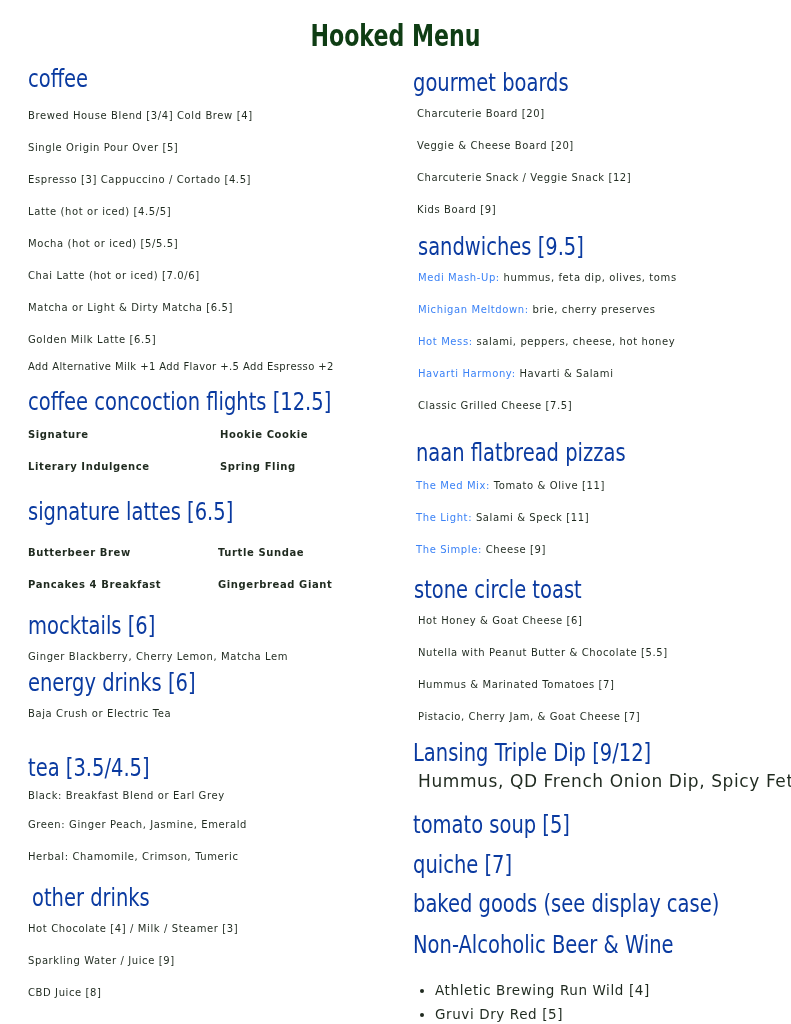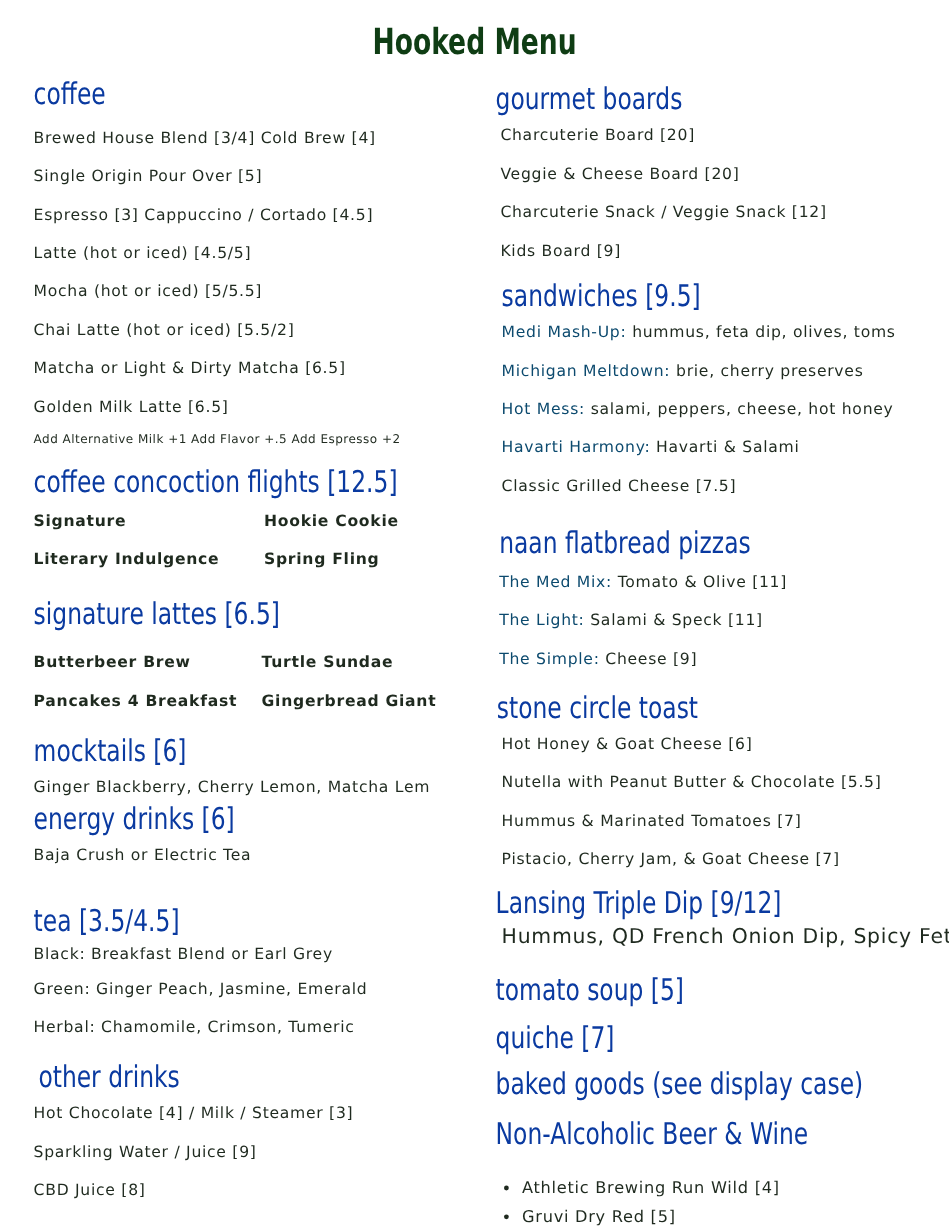--- a/index.html
+++ b/index.html
@@ -6,44 +6,44 @@
   body { width:791px; height:1024px; position:relative; overflow:hidden;
          font-family:"DejaVu Sans", sans-serif; color:#1f2a1f; }
   .title { position:absolute; top:18px; left:0; width:791px; text-align:center;
            font-family:"DejaVu Sans Condensed","DejaVu Sans", sans-serif; font-weight:bold;
            font-size:30px; color:#0f3d14; letter-spacing:0px; transform:scaleX(0.82); transform-origin:center; }
   .col { position:absolute; top:60px; }
   .col.left { left:28px; width:370px; }
   .col.right { left:413px; width:370px; }
   .h { color:#0a3aa0; font-family:"DejaVu Sans", sans-serif; font-size:25px; line-height:30px;
        white-space:nowrap; transform:scaleX(0.78); transform-origin:left center; display:block; margin:0; }
-  .it { font-size:13px; line-height:32px; letter-spacing:0.6px; white-space:nowrap; display:block; color:#1f2a1f; }
+  .it { font-size:10px; line-height:32px; letter-spacing:0.6px; white-space:nowrap; display:block; color:#1f2a1f; }
   .small { font-size:10px; line-height:22px; letter-spacing:0.4px; white-space:nowrap; display:block; }
-  .lbl { color:#0c4a6e; }
+  .lbl { color:#3b82f6; }
   .grid2 { display:grid; grid-template-columns:192px 170px;font-weight:bold; }
   .abs { position:absolute; left:0; }
   ul.bul { margin:0; padding-left:22px; }
   ul.bul li { font-size:13.5px; line-height:24px; letter-spacing:0.6px; white-space:nowrap; }
 </style>
 </head>
 <body>
 
 <div class="title">Hooked Menu</div>
 
 <div class="col left">
   <div class="abs" style="top:4px">
     <div class="h">coffee</div>
   </div>
   <div class="abs" style="top:40px">
     <span class="it">Brewed House Blend [3/4] Cold Brew [4]</span>
     <span class="it">Single Origin Pour Over [5]</span>
     <span class="it">Espresso [3] Cappuccino / Cortado [4.5]</span>
     <span class="it">Latte (hot or iced) [4.5/5]</span>
     <span class="it">Mocha (hot or iced) [5/5.5]</span>
-    <span class="it">Chai Latte (hot or iced) [5.5/2]</span>
+    <span class="it">Chai Latte (hot or iced) [7.0/6]</span>
     <span class="it">Matcha or Light &amp; Dirty Matcha [6.5]</span>
     <span class="it">Golden Milk Latte [6.5]</span>
     <span class="small">Add Alternative Milk +1 Add Flavor +.5 Add Espresso +2</span>
   </div>
 
   <div class="abs" style="top:327px">
     <div class="h">coffee concoction flights [12.5]</div>
     <div class="grid2" style="margin-top:2px">
       <span class="it">Signature</span>
       <span class="it">Hookie Cookie</span>

